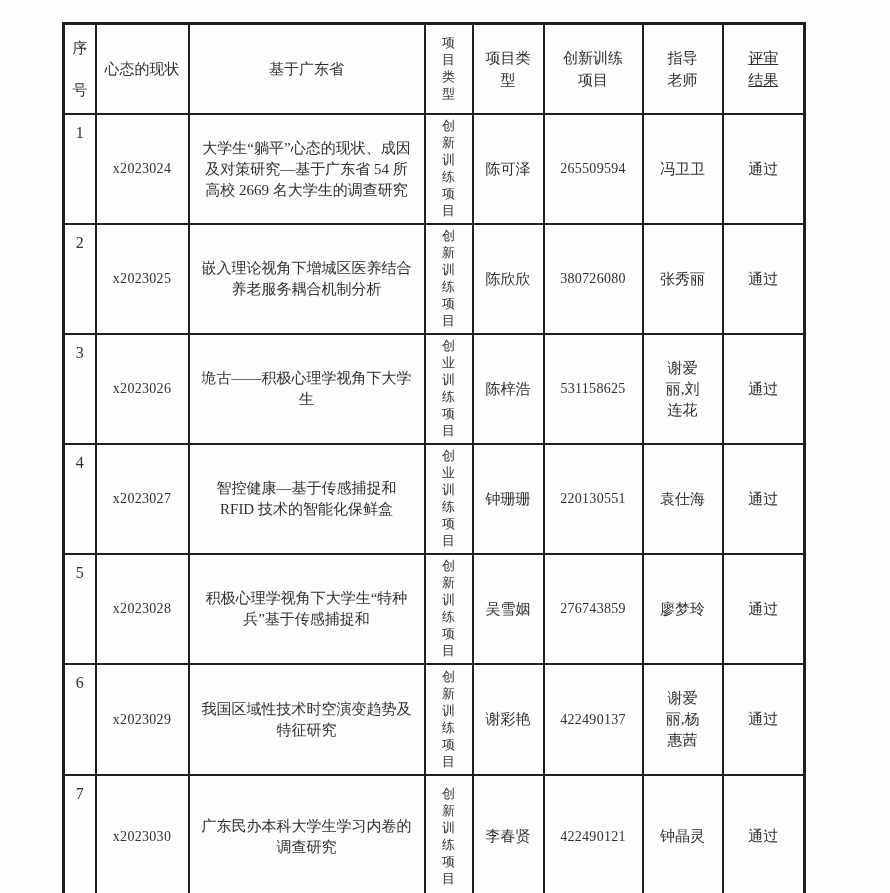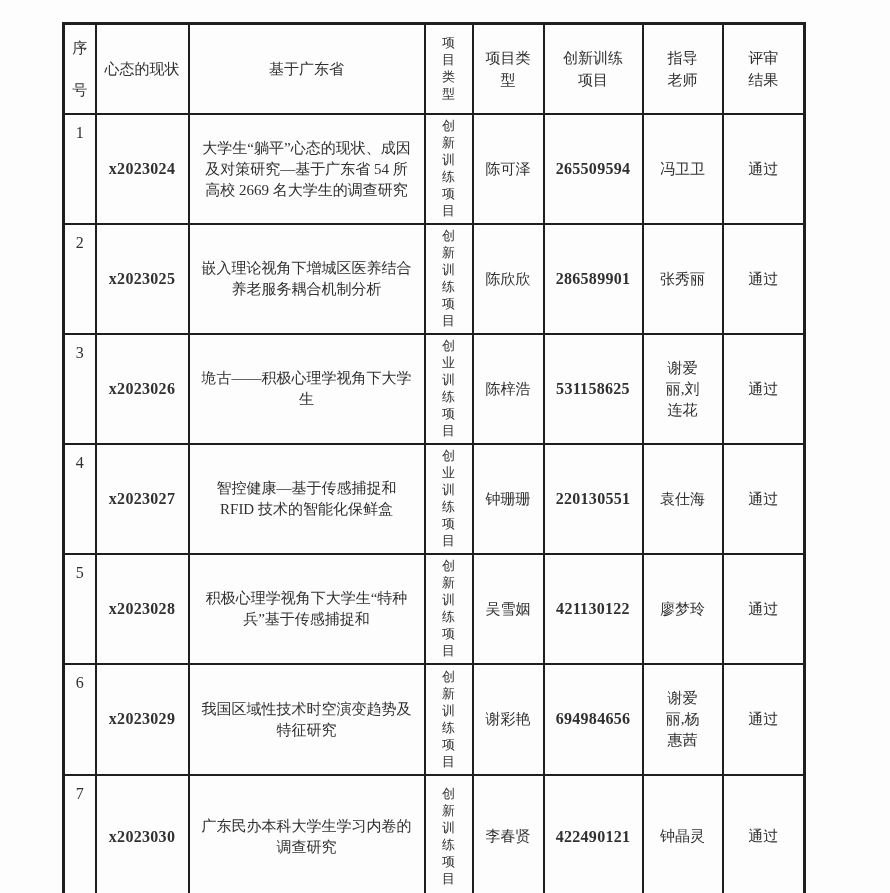--- a/index.html
+++ b/index.html
@@ -34,34 +34,34 @@
   tr.r4{height:110px;}
   tr.r5{height:109px;}
   tr.r6{height:111px;}
   tr.r7{height:124px;}
 
   th span{display:inline-block;line-height:1.5;}
   th.h-no span{max-width:1.2em;line-height:2.8;}
   th.h-leader span{max-width:3.2em;}
   th.h-leader-id span{max-width:4.2em;}
   th.h-advisor span{max-width:2.4em;}
-  th.h-result span{max-width:2.4em;}
+  th.h-result span{max-width:2.4em;text-decoration:underline;}
 
   
   .v-text{
     display:inline-block;
     width:16px;
     line-height:17px;
     word-break:break-all;
     white-space:normal;
     font-size:13px;
   }
 
   td.c-no{vertical-align:top;text-align:center;padding-top:7px;font-size:16px;}
-  td.c-code,td.c-id{font-size:16px;letter-spacing:.3px;font-weight:bold;}
+  td.c-code,td.c-id{font-size:14px;letter-spacing:.3px;}
   td.c-name{padding:2px 12px;line-height:1.4;}
   .advisor-val{display:inline-block;}
   .advisor-val.multi{max-width:2.9em;text-align:center;}
 </style>
 </head>
 <body>
 
 <table>
   <colgroup>
     <col style="width:32px">
@@ -95,21 +95,21 @@
       <td class="c-id">265509594</td>
       <td class="c-advisor"><span class="advisor-val">冯卫卫</span></td>
       <td class="c-result">通过</td>
     </tr>
     <tr class="r2">
       <td class="c-no">2</td>
       <td class="c-code">x2023025</td>
       <td class="c-name">嵌入理论视角下增城区医养结合养老服务耦合机制分析</td>
       <td class="c-type"><span class="v-text">创新训练项目</span></td>
       <td class="c-leader">陈欣欣</td>
-      <td class="c-id">286589901</td>
+      <td class="c-id">380726080</td>
       <td class="c-advisor"><span class="advisor-val">张秀丽</span></td>
       <td class="c-result">通过</td>
     </tr>
     <tr class="r3">
       <td class="c-no">3</td>
       <td class="c-code">x2023026</td>
       <td class="c-name">垝古——积极心理学视角下大学生</td>
       <td class="c-type"><span class="v-text">创业训练项目</span></td>
       <td class="c-leader">陈梓浩</td>
       <td class="c-id">531158625</td>
@@ -125,31 +125,31 @@
       <td class="c-id">220130551</td>
       <td class="c-advisor"><span class="advisor-val">袁仕海</span></td>
       <td class="c-result">通过</td>
     </tr>
     <tr class="r5">
       <td class="c-no">5</td>
       <td class="c-code">x2023028</td>
       <td class="c-name">积极心理学视角下大学生“特种兵”基于传感捕捉和</td>
       <td class="c-type"><span class="v-text">创新训练项目</span></td>
       <td class="c-leader">吴雪姻</td>
-      <td class="c-id">421130122</td>
+      <td class="c-id">276743859</td>
       <td class="c-advisor"><span class="advisor-val">廖梦玲</span></td>
       <td class="c-result">通过</td>
     </tr>
     <tr class="r6">
       <td class="c-no">6</td>
       <td class="c-code">x2023029</td>
       <td class="c-name">我国区域性技术时空演变趋势及特征研究</td>
       <td class="c-type"><span class="v-text">创新训练项目</span></td>
       <td class="c-leader">谢彩艳</td>
-      <td class="c-id">694984656</td>
+      <td class="c-id">422490137</td>
       <td class="c-advisor"><span class="advisor-val multi">谢爱丽,杨惠茜</span></td>
       <td class="c-result">通过</td>
     </tr>
     <tr class="r7">
       <td class="c-no">7</td>
       <td class="c-code">x2023030</td>
       <td class="c-name">广东民办本科大学生学习内卷的调查研究</td>
       <td class="c-type"><span class="v-text">创新训练项目</span></td>
       <td class="c-leader">李春贤</td>
       <td class="c-id">422490121</td>

